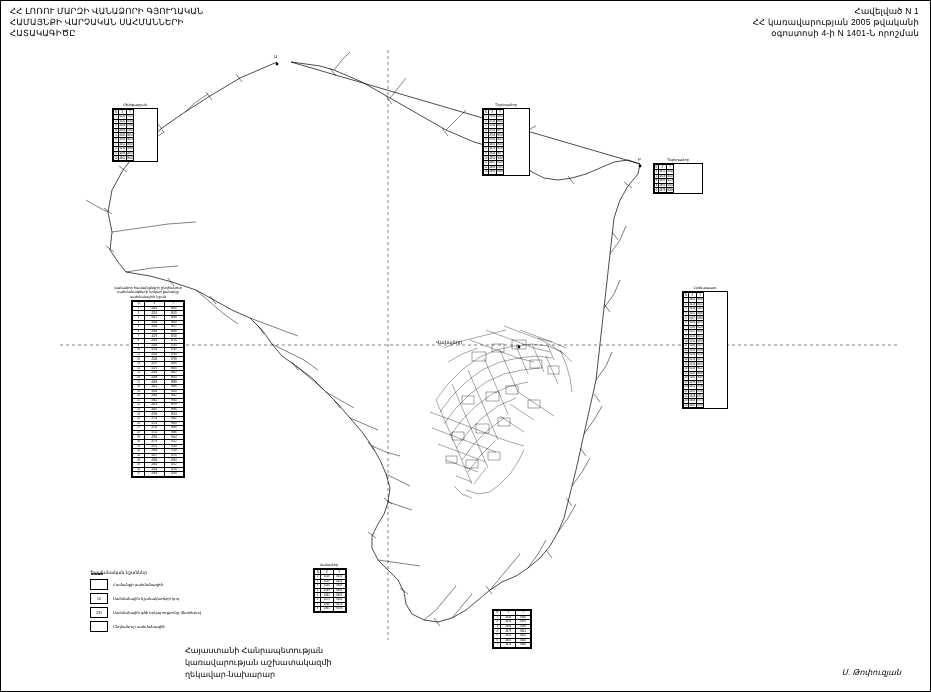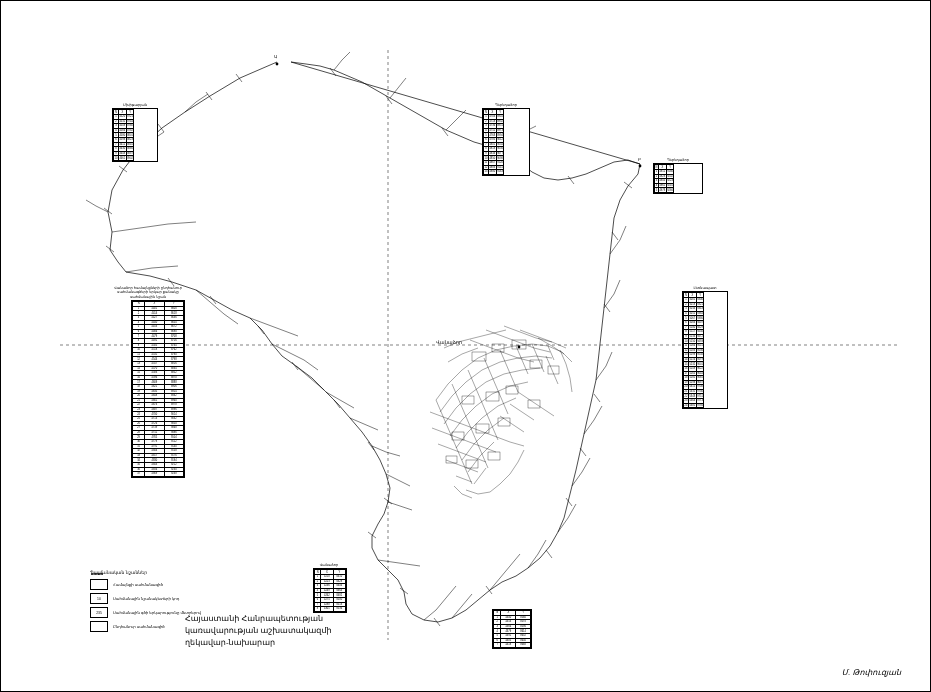--- a/index.html
+++ b/index.html
@@ -14,34 +14,40 @@
   .tbl table{border-collapse:collapse;}
   .tbl td{border:0.4px solid #000;font-size:2.6px;line-height:3.2px;padding:0 0.5px;
           font-family:"Liberation Sans", sans-serif;text-align:center;height:3.6px;}
   .cap{font-size:3.6px;line-height:4.4px;text-align:center;white-space:pre-line;margin-bottom:1px;}
   .legend{left:90px;top:570px;width:150px;}
   .legend .lt{font-size:4.6px;margin-bottom:4px;}
   .legend .row{display:flex;align-items:center;margin-bottom:3px;}
   .legend .sw{width:16px;height:9px;border:0.6px solid #000;margin-right:5px;
               display:flex;align-items:center;justify-content:center;font-size:3.4px;background:#fff;}
   .legend .tx{font-size:3.8px;}
-  .foot{left:185px;top:613px;font-size:8px;line-height:12px;white-space:pre-line;}
+  .foot{left:185px;top:645px;font-size:8px;line-height:12px;white-space:pre-line;}
   .sign{right:30px;top:668px;font-size:8px;font-style:italic;}
   .frame{left:0;top:0;width:929px;height:690px;border:1px solid #000;pointer-events:none;}
   svg{position:absolute;left:0;top:0;}
   .dash{stroke:#000;stroke-width:.5;stroke-dasharray:3 3;fill:none;}
   .bnd{stroke:#000;stroke-width:.7;fill:none;}
   .rd{stroke:#000;stroke-width:.5;fill:none;}
   .city{stroke:#000;stroke-width:.35;fill:none;}
 </style>
 </head>
 <body>
 
 <div id="page">
 
+  <div class="abs ttl ttl-left">ՀՀ ԼՈՌՈՒ ՄԱՐԶԻ ՎԱՆԱՁՈՐԻ ԳՅՈՒՂԱԿԱՆ
+ՀԱՄԱՅՆՔԻ  ՎԱՐՉԱԿԱՆ  ՍԱՀՄԱՆՆԵՐԻ
+ՀԱՏԱԿԱԳԻԾԸ</div>
+  <div class="abs ttl ttl-right">Հավելված N 1
+ՀՀ կառավարության 2005 թվականի
+օգոստոսի 4-ի N 1401-Ն որոշման</div>
 
   <svg width="931" height="692">
 
     <line class="dash" x1="388" y1="50" x2="388" y2="640"></line>
     <line class="dash" x1="60" y1="345" x2="900" y2="345"></line>
 
     <path class="bnd" d="M277,62 L240,78 L210,96 L185,112 L162,128 L140,148 L123,170 L112,190
       L108,212 L112,232 L110,250 L118,262 L126,272 L150,276 L172,282 L196,290 L214,300
       L232,310 L250,318 L262,330 L272,344 L282,356 L296,366 L312,378 L326,392 L338,404
       L350,418 L362,432 L372,446 L380,460 L386,474 L390,488 L388,502 L384,514 L378,524

